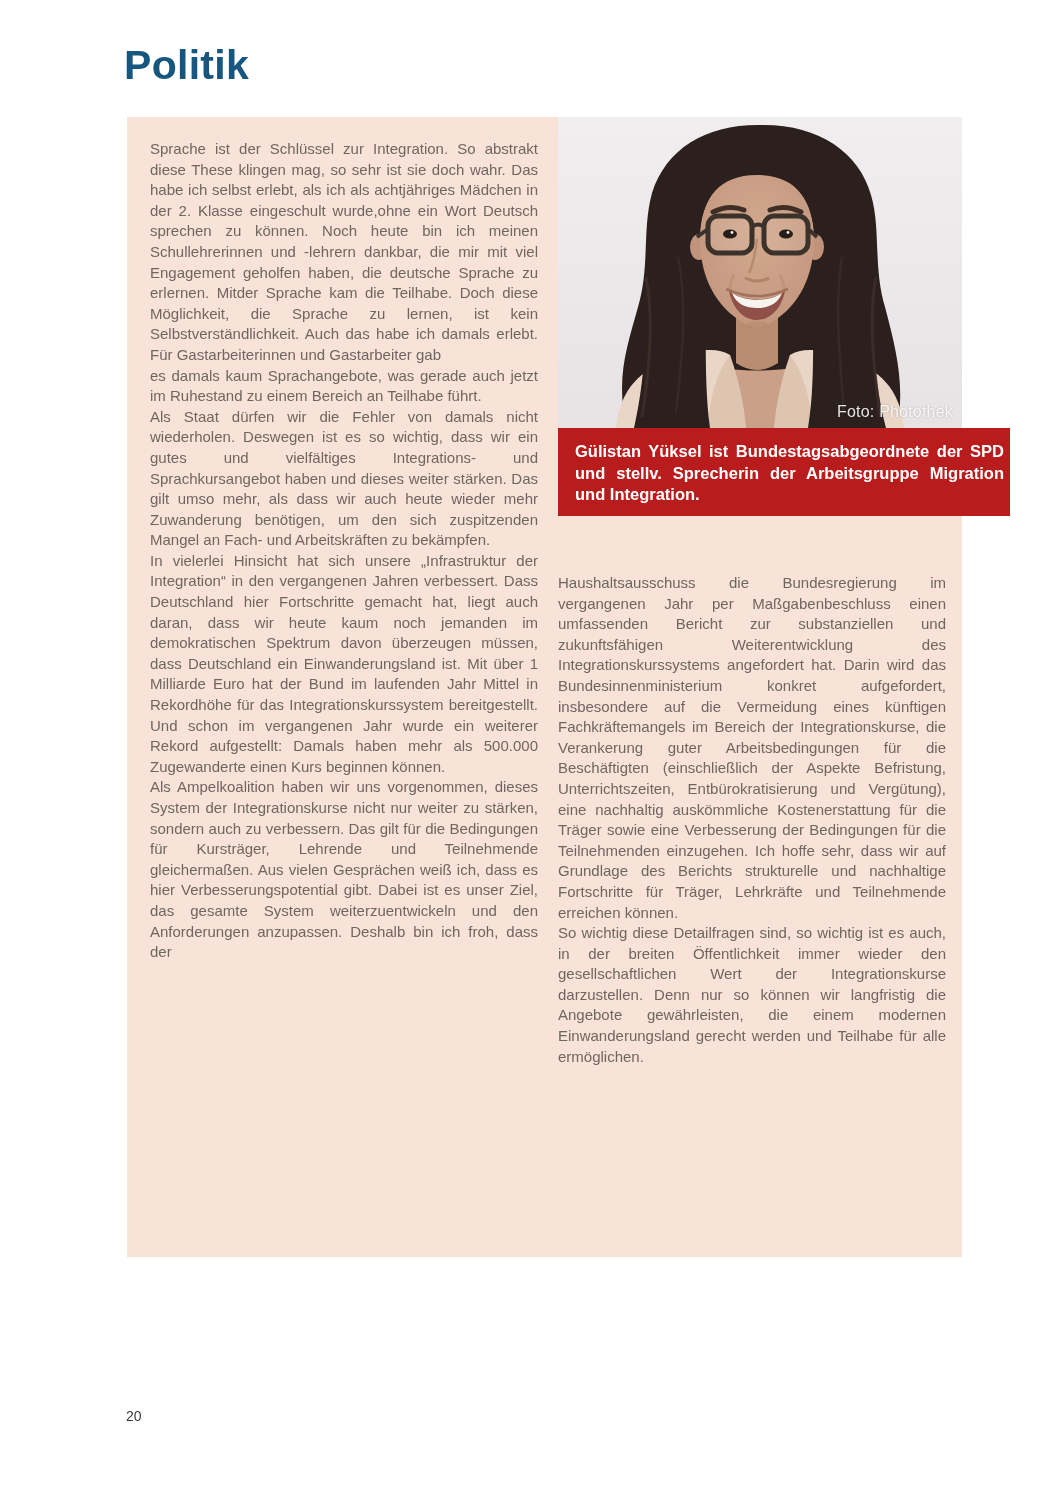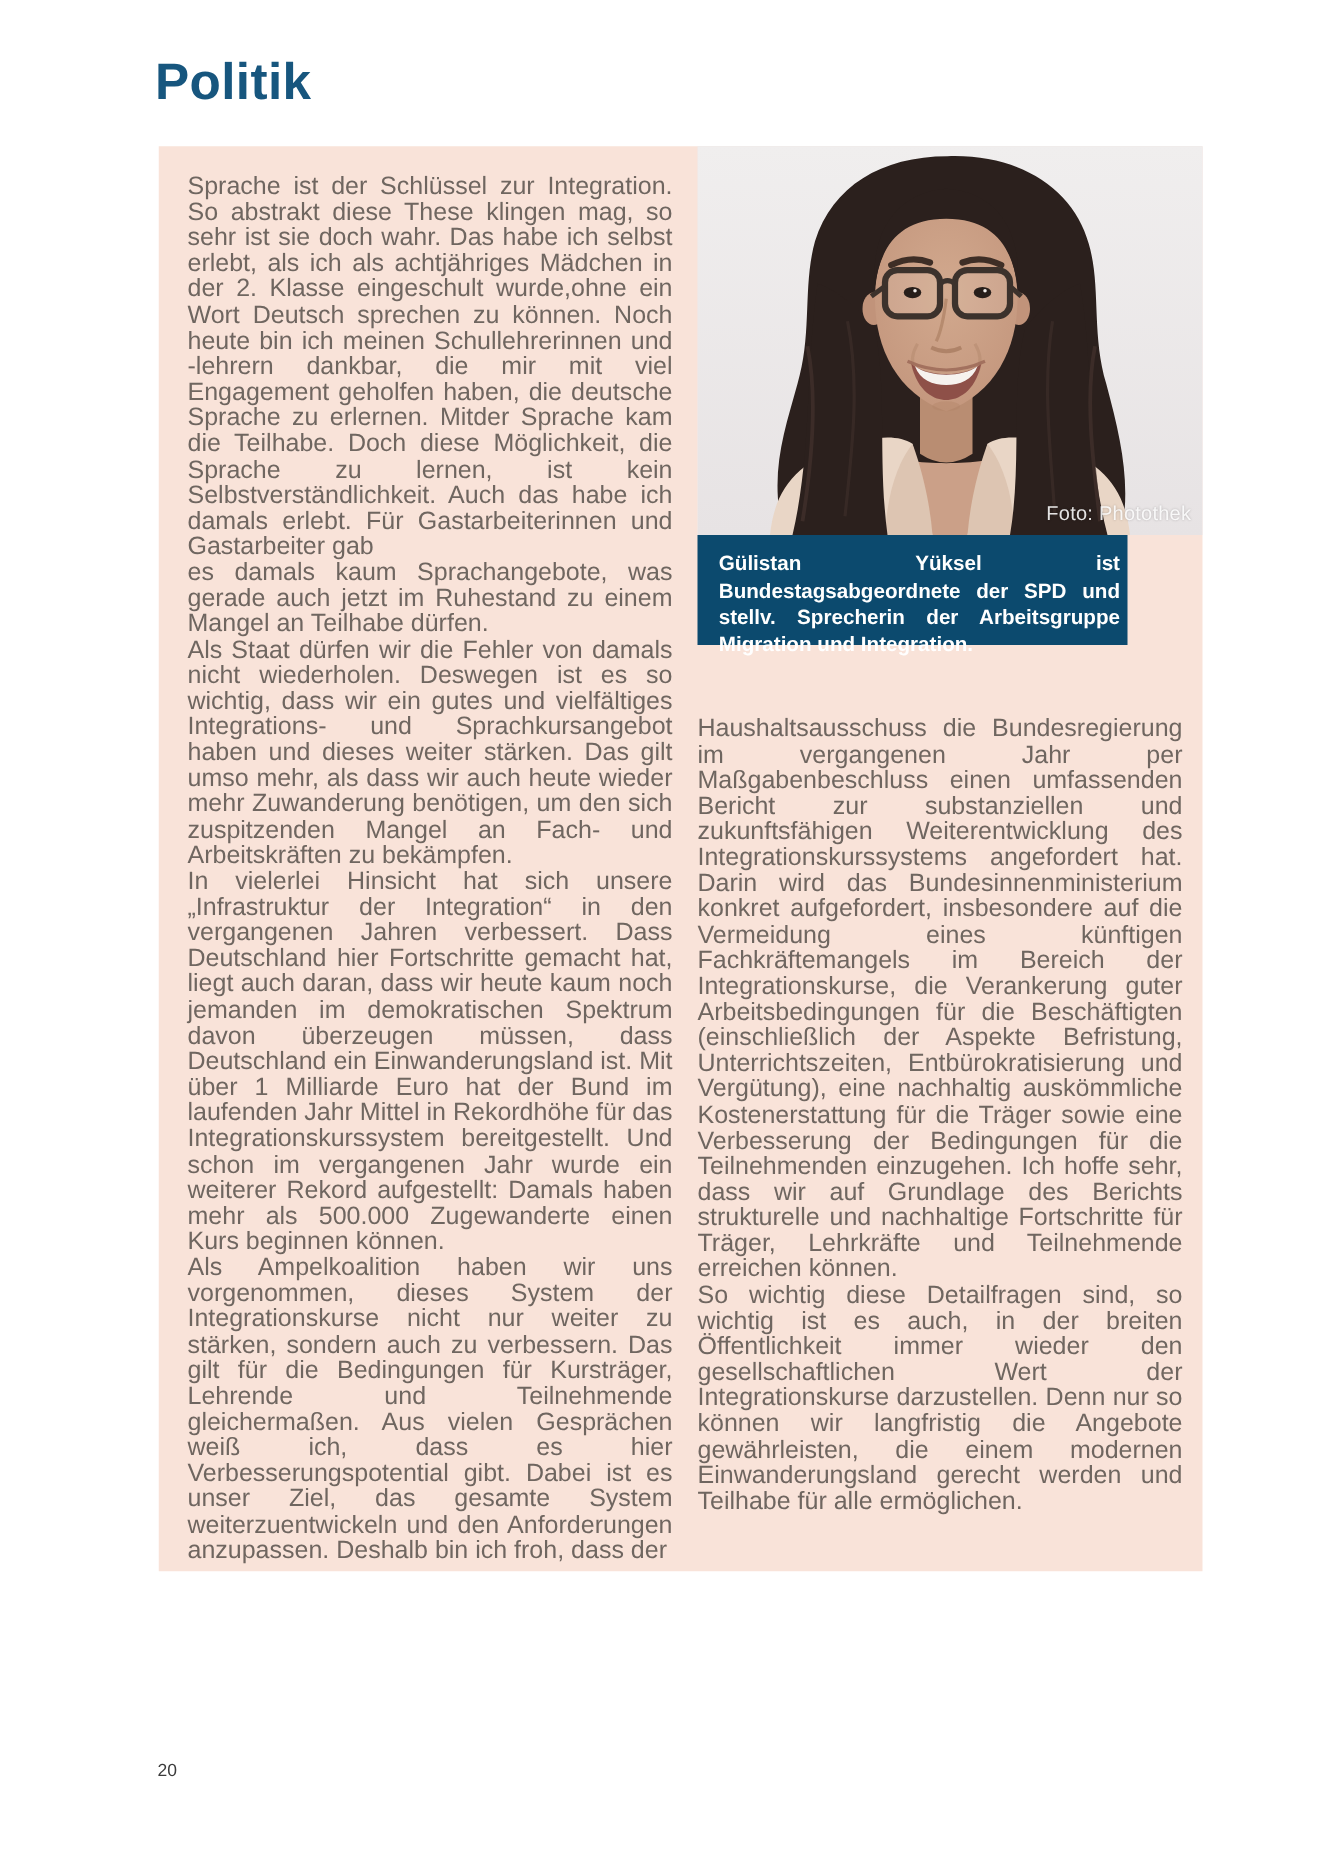--- a/index.html
+++ b/index.html
@@ -21,41 +21,41 @@
     width:835px; height:1140px;
     background:#f9e3d9;
   }
   .col-left {
     position:absolute; left:23px; top:22px; width:388px;
   }
   .col-right {
     position:absolute; left:431px; top:428px; width:388px;margin-top:28px;
   }
   .body-par {
-    font-size:20px; line-height:20.6px;
+    font-size:15px; line-height:20.6px;
     color:#6f6660;
     text-align:justify;
     hyphens:auto; -webkit-hyphens:auto;
   }
   .photo-frame {
     position:absolute; left:431px; top:0;
     width:404px; height:311px;
     background:#edeaeb; overflow:hidden;
   }
   .photo-frame svg { display:block; width:100%; height:100%; }
   .photo-credit {
     position:absolute; right:9px; bottom:7px;
     font-size:16px; color:rgba(255,255,255,0.88);
     letter-spacing:0.2px;
     text-shadow:0 0 2px rgba(0,0,0,0.25);
   }
   .caption-box {
     position:absolute; left:431px; top:311px;
-    width:344px; height:88px;
-    background:#0c4a6e;
+    width:452px; height:88px;
+    background:#b91c1c;
     padding:13px 6px 0 17px;
   }
   .caption-box p {
     font-size:16.5px; line-height:21.5px;
     font-weight:bold; color:#ffffff;
     text-align:justify;
   }
   .page-number {
     position:absolute; left:126px; top:1408px;
     font-size:14px; color:#3b3b3b;
@@ -65,21 +65,21 @@
 <body>
 
 <div id="page">
 
   <h1 class="page-title">Politik</h1>
 
   <div class="content-panel">
 
     <div class="col-left">
       <p class="body-par">Sprache ist der Schlüssel zur Integration. So abstrakt diese These klingen mag, so sehr ist sie doch wahr. Das habe ich selbst erlebt, als ich als achtjähriges Mädchen in der 2. Klasse eingeschult wurde,ohne ein Wort Deutsch sprechen zu können. Noch heute bin ich meinen Schullehrerinnen und -lehrern dankbar, die mir mit viel Engagement geholfen haben, die deutsche Sprache zu erlernen. Mitder Sprache kam die Teilhabe. Doch diese Möglichkeit, die Sprache zu lernen, ist kein Selbstverständlichkeit. Auch das habe ich damals erlebt. Für Gastarbeiterinnen und Gastarbeiter gab</p>
-      <p class="body-par">es damals kaum Sprachangebote, was gerade auch jetzt im Ruhestand zu einem Mangel an Teilhabe dürfen.</p>
+      <p class="body-par">es damals kaum Sprachangebote, was gerade auch jetzt im Ruhestand zu einem Bereich an Teilhabe führt.</p>
       <p class="body-par">Als Staat dürfen wir die Fehler von damals nicht wiederholen. Deswegen ist es so wichtig, dass wir ein gutes und vielfältiges Integrations- und Sprachkursangebot haben und dieses weiter stärken. Das gilt umso mehr, als dass wir auch heute wieder mehr Zuwanderung benötigen, um den sich zuspitzenden Mangel an Fach- und Arbeitskräften zu bekämpfen.</p>
       <p class="body-par">In vielerlei Hinsicht hat sich unsere „Infrastruktur der Integration“ in den vergangenen Jahren verbessert. Dass Deutschland hier Fortschritte gemacht hat, liegt auch daran, dass wir heute kaum noch jemanden im demokratischen Spektrum davon überzeugen müssen, dass Deutschland ein Einwanderungsland ist. Mit über 1 Milliarde Euro hat der Bund im laufenden Jahr Mittel in Rekordhöhe für das Integrationskurssystem bereitgestellt. Und schon im vergangenen Jahr wurde ein weiterer Rekord aufgestellt: Damals haben mehr als 500.000 Zugewanderte einen Kurs beginnen können.</p>
       <p class="body-par">Als Ampelkoalition haben wir uns vorgenommen, dieses System der Integrationskurse nicht nur weiter zu stärken, sondern auch zu verbessern. Das gilt für die Bedingungen für Kursträger, Lehrende und Teilnehmende gleichermaßen. Aus vielen Gesprächen weiß ich, dass es hier Verbesserungspotential gibt. Dabei ist es unser Ziel, das gesamte System weiterzuentwickeln und den Anforderungen anzupassen. Deshalb bin ich froh, dass der</p>
     </div>
 
     <div class="photo-frame">
       <svg viewBox="0 0 404 311" preserveAspectRatio="none">
         <defs>
           <linearGradient id="bgG" x1="0" y1="0" x2="0" y2="1">
             <stop offset="0" stop-color="#f0eeee"></stop>

